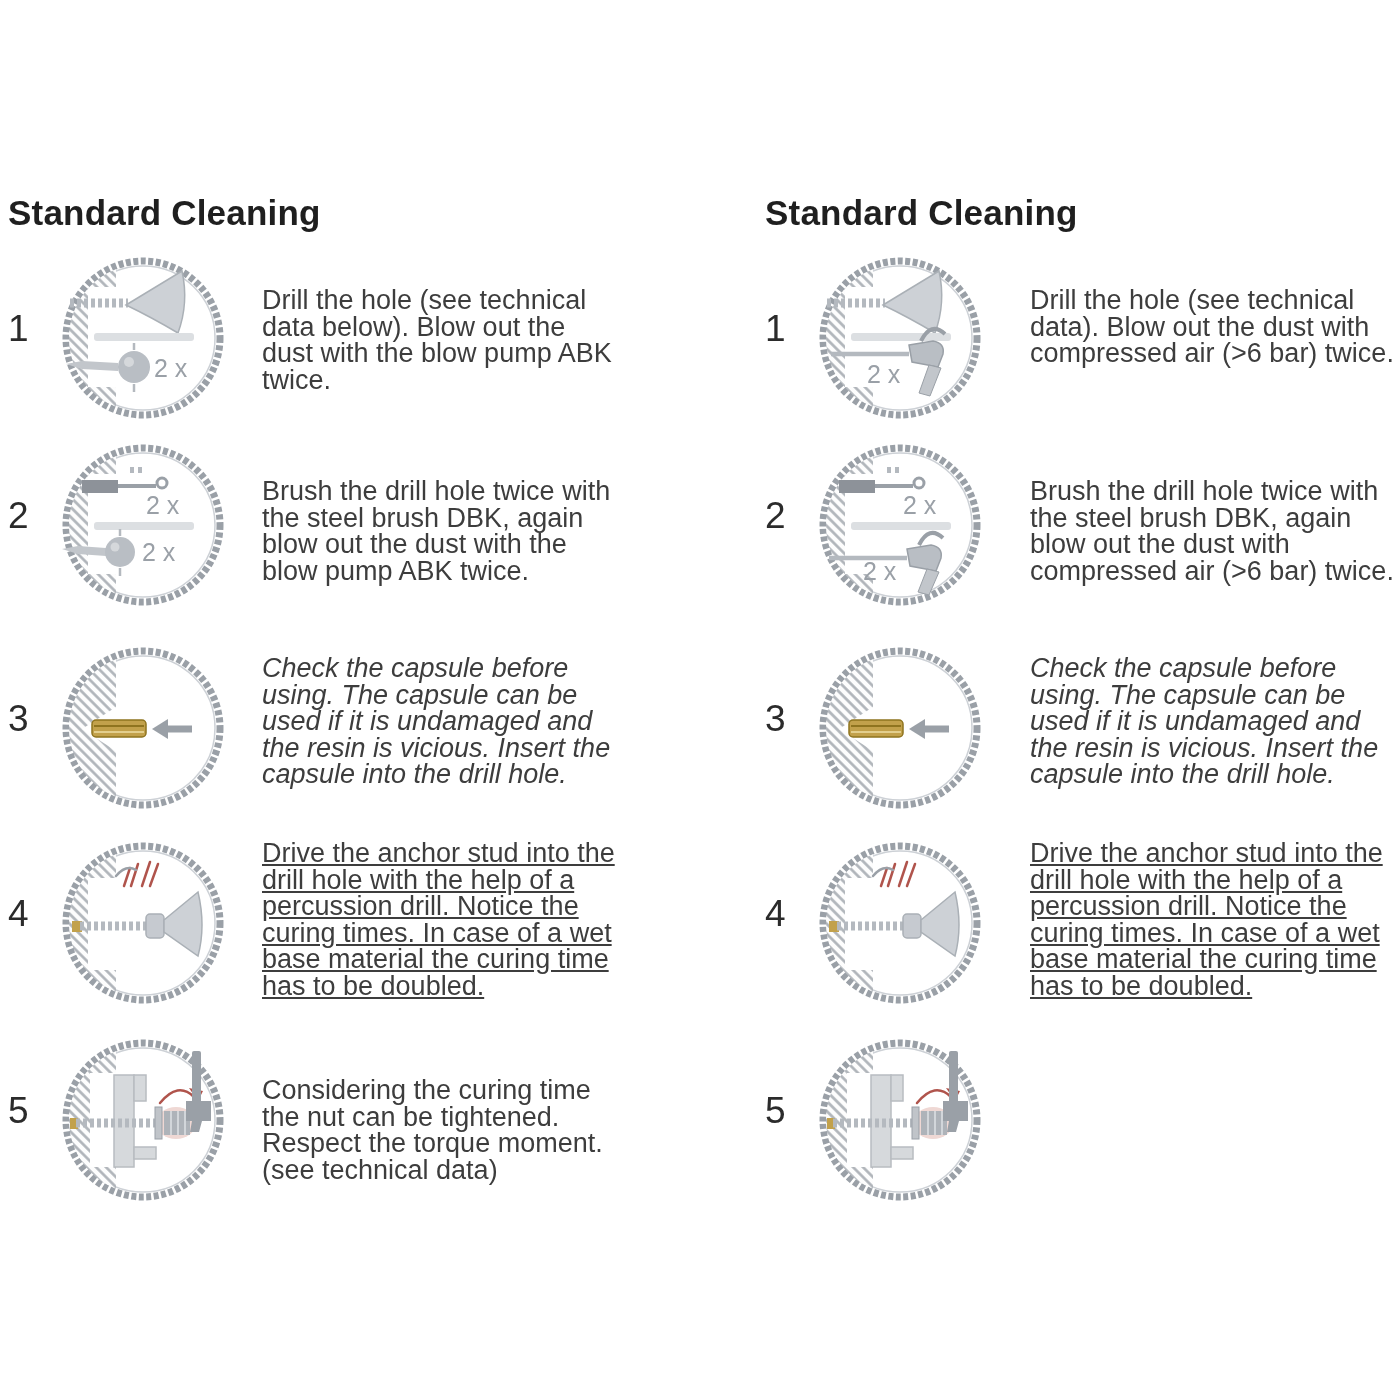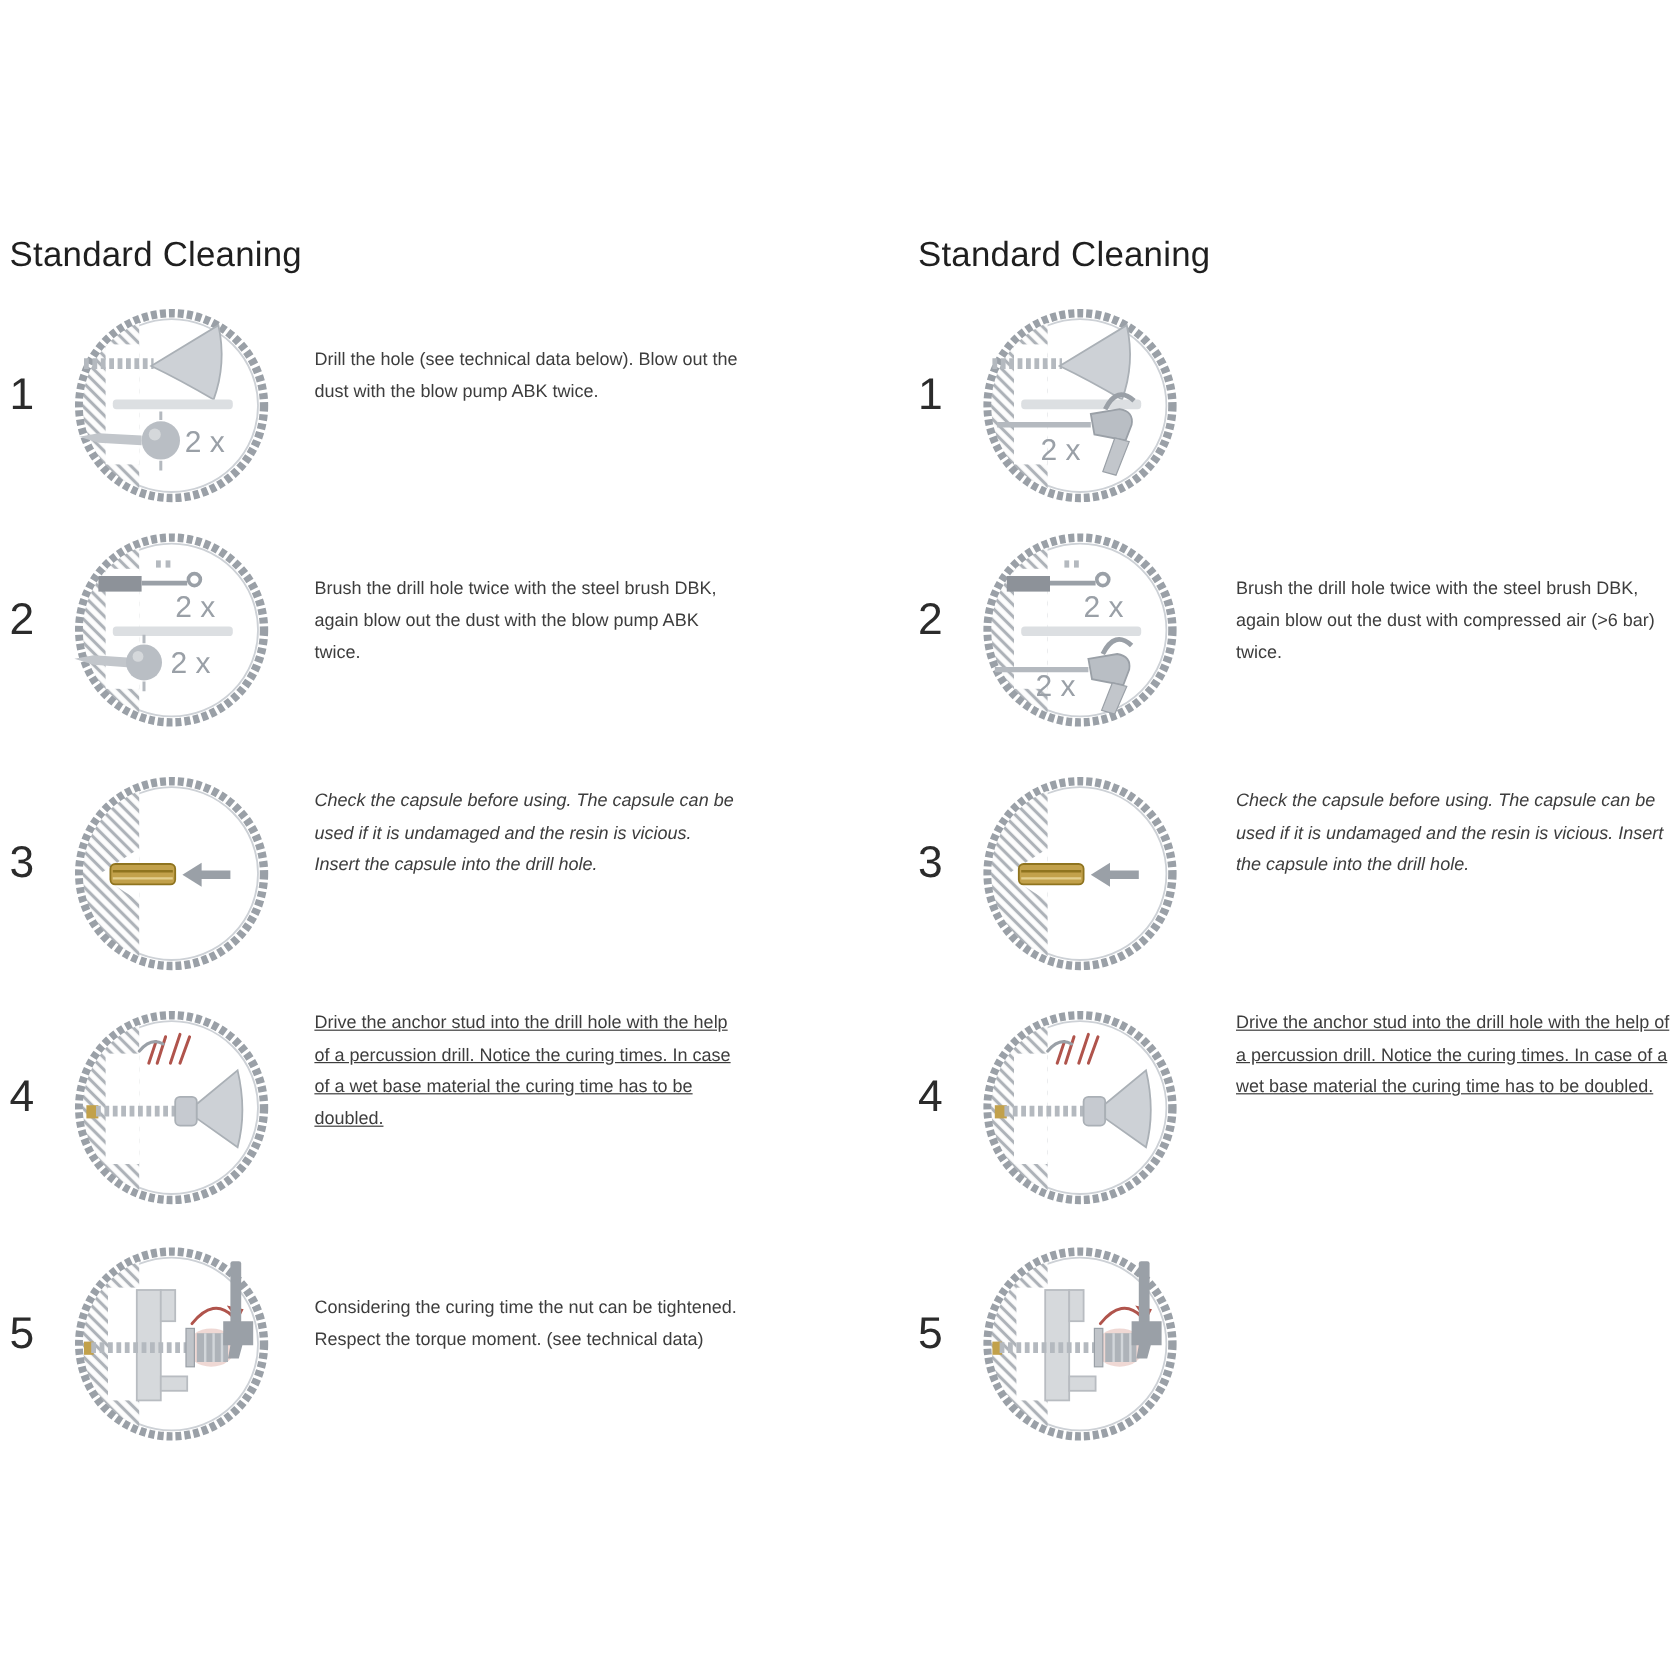--- a/index.html
+++ b/index.html
@@ -7,38 +7,38 @@
   body {
     width: 1400px; height: 1400px;
     background: #ffffff;
     font-family: "Liberation Sans", "DejaVu Sans", sans-serif;
   }
   .sheet { position: relative; width: 1400px; height: 1400px; overflow: hidden; background: #ffffff; }
   .columns { position: absolute; left: 0; top: 192px; width: 1400px; display: flex; }
   .col { width: 700px; padding-left: 8px; }
   .col.right { padding-left: 65px; }
   .title {
-    font-size: 29px; line-height: 42px; font-weight: normal;
+    font-size: 35px; line-height: 42px; font-weight: bold;
     color: #1f1f1f; margin: 0 0 19px 0; letter-spacing: 0.2px;
   }
   .step { display: flex; align-items: flex-start; }
   .s1 { margin-bottom: 17px; }
   .s2 { margin-bottom: 33px; }
   .s3 { margin-bottom: 25px; }
   .s4 { margin-bottom: 27px; }
   .s5 { margin-bottom: 0; }
   .num {
     flex: 0 0 40px; width: 40px; padding-top: 57px;
     font-size: 37px; line-height: 1; color: #2b2b2b;
   }
   .illus-wrap { flex: 0 0 170px; width: 170px; height: 170px; margin-left: 10px; text-decoration: underline; }
   svg.illus { width: 170px; height: 170px; display: block; }
   .desc {
     margin-left: 34px; width: 356px;
-    font-size: 15px; line-height: 26.5px; color: #3d3d3d;
+    font-size: 27px; line-height: 26.5px; color: #3d3d3d;
   }
   .col.right .desc { margin-left: 45px; width: 368px; }
   .pt1 { padding-top: 34px; }
   .pt2 { padding-top: 38px; }
   .pt3 { padding-top: 12px; font-style: italic; }
   .pt4 { padding-top: 2px; text-decoration: underline; }
   .pt5 { padding-top: 42px; }
 
   
   svg.illus text { font-size: 25px; fill: #9aa0a7; font-family: "Liberation Sans", sans-serif; }
@@ -245,20 +245,21 @@
             <rect class="bar" x="36" y="80" width="100" height="8" rx="3"></rect>
             <g>
               <line x1="16" y1="101" x2="94" y2="101" stroke="#b4b9bf" stroke-width="4.5"></line>
               <path d="M94,92 L118,88 Q130,90 128,101 L123,114 L97,109 Z" fill="#b9bec4" stroke="#9aa0a7" stroke-width="1.5"></path>
               <path d="M106,88 Q116,68 130,81" fill="none" stroke="#9aa0a7" stroke-width="4"></path>
               <path d="M114,112 L104,140 L115,143 L126,115 Z" fill="#c2c6cb" stroke="#9aa0a7" stroke-width="1"></path>
             </g>
             <text x="52" y="130">2 x</text>
           </svg>
         </div>
+        <div class="desc pt1">Drill the hole (see technical data). Blow out the dust with compressed air (&gt;6 bar)  twice.</div>
       </div>
 
       <div class="step s2">
         <div class="num">2</div>
         <div class="illus-wrap">
           <svg class="illus" viewBox="0 0 170 170">
             <circle class="rim" cx="85" cy="85" r="77"></circle>
             <circle class="rim-inner" cx="85" cy="85" r="72"></circle>
             <g clip-path="url(#circlip)">
               <rect x="8" y="8" width="50" height="154" fill="url(#hatch)"></rect>

